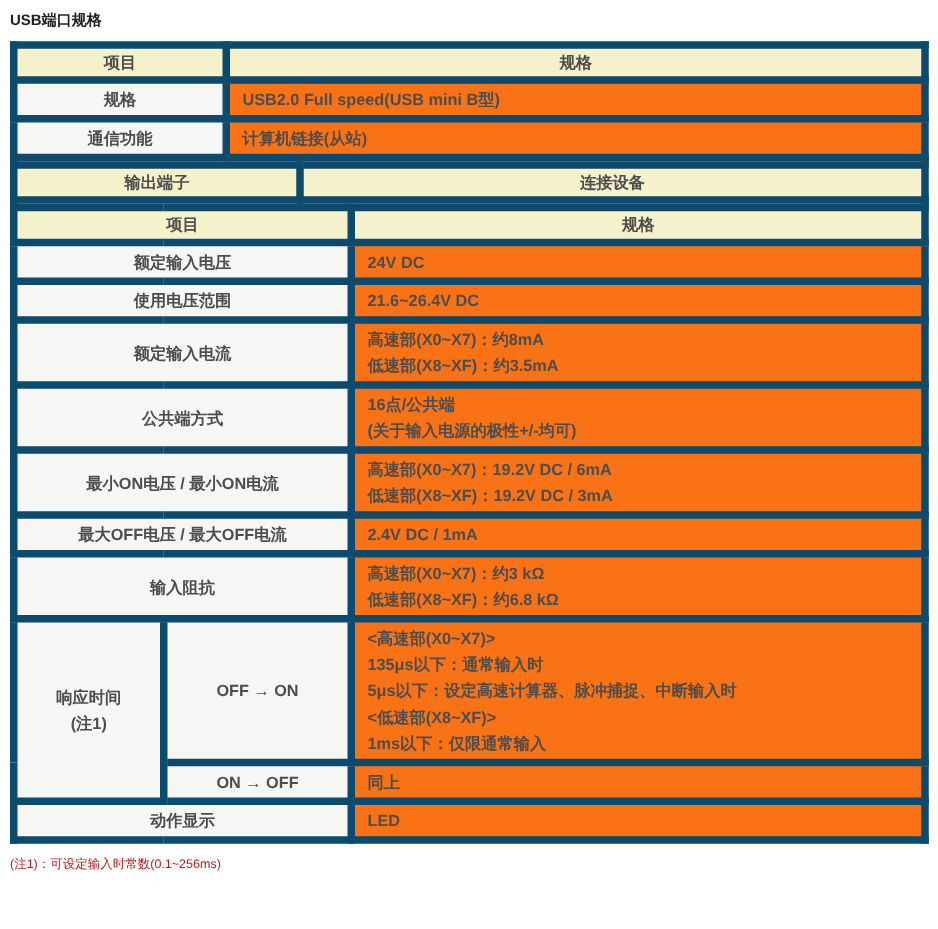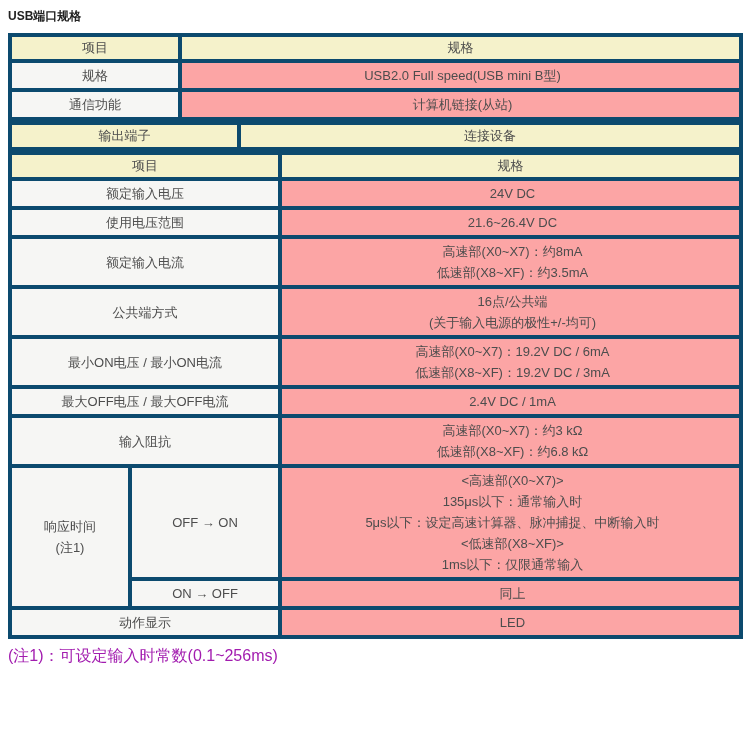--- a/index.html
+++ b/index.html
@@ -20,49 +20,49 @@
     color: #222222;
     margin: 0 0 9px 0;
     line-height: 16px;
   }
   .spec-table {
     border-collapse: collapse;
     width: 735px;
     table-layout: fixed;
   }
   .spec-table th, .spec-table td {
-    border: 4px solid #0c4a6e;
+    border: 6px solid #0c4a6e;
     font-size: 13px;
-    font-weight: normal;
+    font-weight: bold;
     vertical-align: middle;
   }
   .spec-table th {
     background: #f5f2cb;
     text-align: center;
     height: 23px;
     padding: 2px 4px;
     color: #4d4d4d;
   }
   td.cell-label {
     background: #f6f6f4;
     text-align: center;
     padding: 2px 6px;
     line-height: 21px;
   }
   td.cell-value {
-    background: #fca5a5;
-    text-align: center;
+    background: #f97316;
+    text-align: left;
     padding: 2px 6px 2px 10px;
     line-height: 21px;
   }
   .mt-sec2 { margin-top: 26px; }
   .mt-sec3 { margin-top: 31px; }
   .footnote {
-    font-size: 16px;
-    color: #a21caf;
+    font-size: 10px;
+    color: #b91c1c;
     margin-top: 9px;
     line-height: 15px;
   }
 </style>
 </head>
 <body>
 
 <section>
   <h2 class="section-title">USB端口规格</h2>
   <table class="spec-table">

